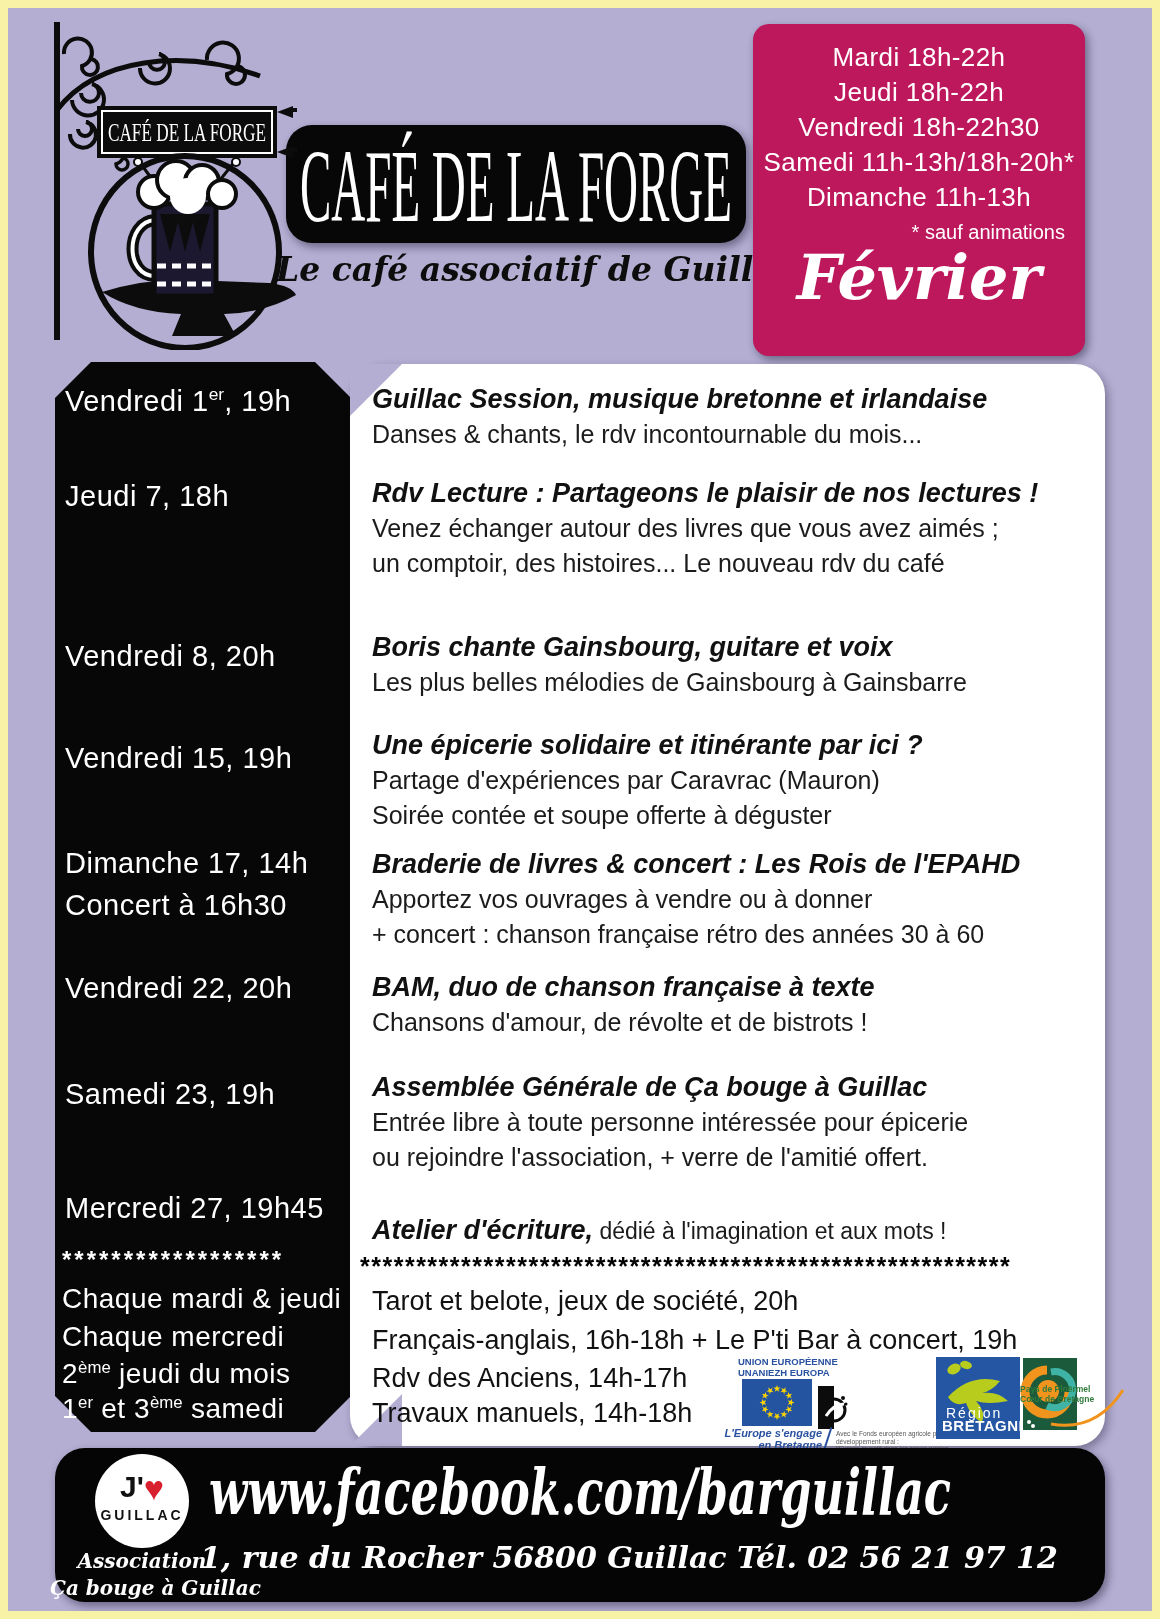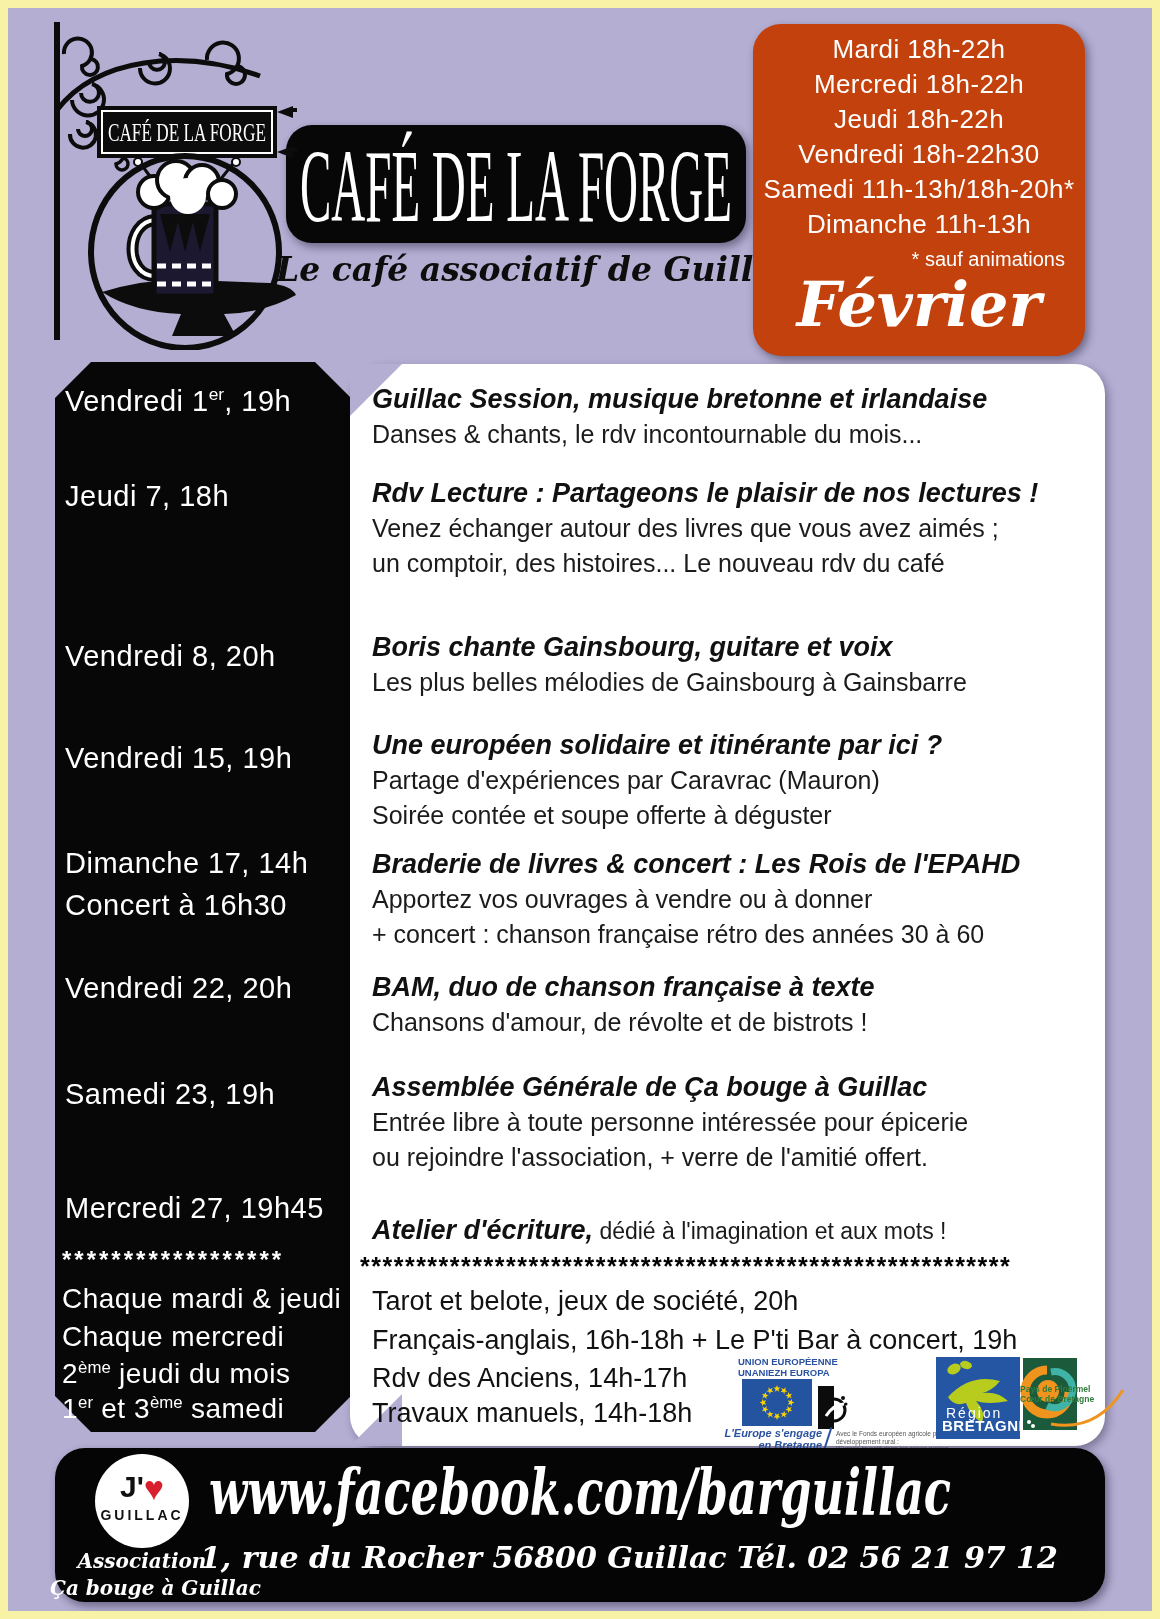--- a/index.html
+++ b/index.html
@@ -5,21 +5,21 @@
   html,body{margin:0;padding:0;}
   body{width:1160px;height:1619px;font-family:"Liberation Sans",sans-serif;}
   .poster{position:relative;width:1160px;height:1619px;background:#b3aed2;overflow:hidden;}
   .poster::after{content:"";position:absolute;inset:0;border:8px solid #f8f2a6;pointer-events:none;z-index:60;}
 
   
   .title-box{position:absolute;left:286px;top:125px;width:460px;height:118px;background:#070707;border-radius:26px;box-shadow:3px 4px 8px rgba(20,15,40,.45);}
   .title-box svg{position:absolute;left:0;top:0;overflow:visible;}
   .subtitle{position:absolute;left:276px;top:250px;width:480px;text-align:center;font-family:"DejaVu Serif",serif;font-style:italic;font-weight:bold;font-size:33px;color:#0d0d0d;white-space:nowrap;}
 
-  .hours-box{position:absolute;left:753px;top:24px;width:332px;height:332px;background:#c2410c;border-radius:28px;box-shadow:3px 4px 8px rgba(20,15,40,.45);padding-top:8px;box-sizing:border-box;}
+  .hours-box{position:absolute;left:753px;top:24px;width:332px;height:332px;background:#be185d;border-radius:16px;box-shadow:3px 4px 8px rgba(20,15,40,.45);padding-top:16px;box-sizing:border-box;}
   .hours-line{color:#fff;font-size:26px;line-height:35px;text-align:center;white-space:nowrap;letter-spacing:.4px;}
   .hours-note{color:#fff;font-size:20px;text-align:right;padding-right:20px;margin-top:6px;}
   .hours-month{color:#fff;font-family:"DejaVu Serif",serif;font-style:italic;font-weight:bold;font-size:62px;text-align:center;line-height:68px;margin-top:0px;}
 
   
   .dates-col{position:absolute;left:55px;top:362px;width:296px;height:1070px;background:#070707;
     clip-path:polygon(36px 0,260px 0,296px 36px,296px 1034px,260px 1070px,36px 1070px,0 1034px,0 36px);}
   .dt{position:absolute;color:#fff;font-size:29px;letter-spacing:.5px;white-space:nowrap;left:65px;}
   .dt2{font-size:28px;left:62px;}
   .stars-left{position:absolute;left:62px;top:1246px;color:#fff;font-weight:bold;font-size:24px;letter-spacing:3px;white-space:nowrap;width:285px;overflow:hidden;}
@@ -114,21 +114,20 @@
 
   <div class="title-box">
     <svg width="460" height="118" viewBox="0 0 460 118">
       <text x="230" y="96" text-anchor="middle" fill="#ffffff" font-family="Liberation Serif, serif" font-size="104" textLength="432" lengthAdjust="spacingAndGlyphs">CAFÉ DE LA FORGE</text>
     </svg>
   </div>
   <div class="subtitle">Le café associatif de Guillac</div>
 
   <div class="hours-box">
     <div class="hours-line">Mardi 18h-22h</div>
-    <div class="hours-line">Mercredi 18h-22h</div>
     <div class="hours-line">Jeudi 18h-22h</div>
     <div class="hours-line">Vendredi 18h-22h30</div>
     <div class="hours-line">Samedi 11h-13h/18h-20h*</div>
     <div class="hours-line">Dimanche 11h-13h</div>
     <div class="hours-note">* sauf animations</div>
     <div class="hours-month">Février</div>
   </div>
 
   <div class="dates-col"></div>
   <div class="dt" style="top:384px;"><span>Vendredi 1</span><span class="sup">er</span><span>, 19h</span></div>
@@ -153,21 +152,21 @@
   <div class="ev-t" style="top:384px;">Guillac Session, musique bretonne et irlandaise</div>
   <div class="ev-d" style="top:420px;">Danses &amp; chants, le rdv incontournable du mois...</div>
 
   <div class="ev-t" style="top:478px;">Rdv Lecture : Partageons le plaisir de nos lectures !</div>
   <div class="ev-d" style="top:514px;">Venez échanger autour des livres que vous avez aimés ;</div>
   <div class="ev-d" style="top:549px;">un comptoir, des histoires... Le nouveau rdv du café</div>
 
   <div class="ev-t" style="top:632px;">Boris chante Gainsbourg, guitare et voix</div>
   <div class="ev-d" style="top:668px;">Les plus belles mélodies de Gainsbourg à Gainsbarre</div>
 
-  <div class="ev-t" style="top:730px;">Une européen solidaire et itinérante par ici ?</div>
+  <div class="ev-t" style="top:730px;">Une épicerie solidaire et itinérante par ici ?</div>
   <div class="ev-d" style="top:766px;">Partage d'expériences par Caravrac (Mauron)</div>
   <div class="ev-d" style="top:801px;">Soirée contée et soupe offerte à déguster</div>
 
   <div class="ev-t" style="top:849px;">Braderie de livres &amp; concert : Les Rois de l'EPAHD</div>
   <div class="ev-d" style="top:885px;">Apportez vos ouvrages à vendre ou à donner</div>
   <div class="ev-d" style="top:920px;">+ concert : chanson française rétro des années 30 à 60</div>
 
   <div class="ev-t" style="top:972px;">BAM, duo de chanson française à texte</div>
   <div class="ev-d" style="top:1008px;">Chansons d'amour, de révolte et de bistrots !</div>
 

